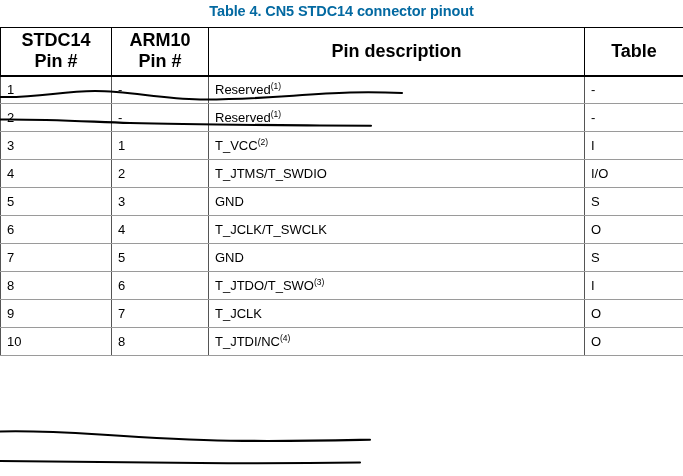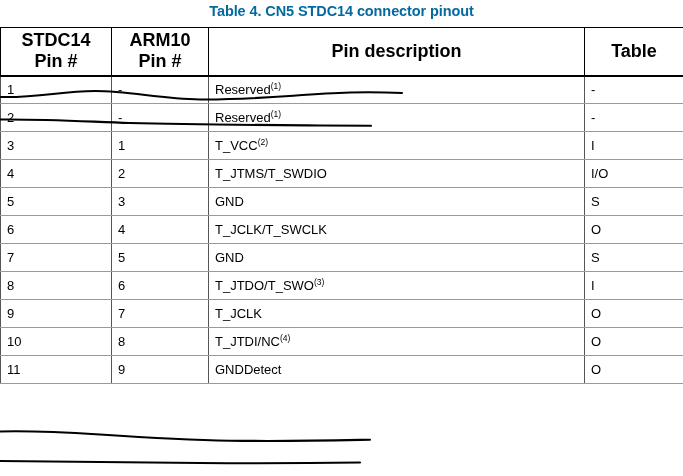--- a/index.html
+++ b/index.html
@@ -173,26 +173,20 @@
           <td>7</td>
           <td>T_JCLK</td>
           <td>O</td>
         </tr>
         <tr>
           <td>10</td>
           <td>8</td>
           <td>T_JTDI/NC<sup>(4)</sup></td>
           <td>O</td>
         </tr>
-        <tr>
-          <td>11</td>
-          <td>9</td>
-          <td>GNDDetect</td>
-          <td>O</td>
-        </tr>
       </tbody>
   </table>
 
   <svg id="scribbles" viewBox="0 0 683 476" xmlns="http://www.w3.org/2000/svg">
     <path d="M 0 97 C 40 98 60 91 95 91 C 130 91 160 99 200 99.5 C 260 100 300 94 350 92.5 C 375 92 390 92.5 402 93" fill="none" stroke="#000000" stroke-width="2.1" stroke-linecap="round"></path>
     <path d="M 0 119.5 C 45 119 85 121.5 130 123 C 190 124.5 260 125 320 125.5 C 345 125.6 360 125.6 371 125.7" fill="none" stroke="#000000" stroke-width="2.1" stroke-linecap="round"></path>
     <path d="M 0 431.5 C 35 430.5 60 432 100 434.5 C 145 437.5 185 440 230 440.7 C 290 441.5 330 440.5 370 439.7" fill="none" stroke="#000000" stroke-width="2.1" stroke-linecap="round"></path>
     <path d="M 0 461 C 60 461.8 130 462.5 200 463 C 265 463.5 310 463.2 360 462.5" fill="none" stroke="#000000" stroke-width="2.1" stroke-linecap="round"></path>
   </svg>
 

